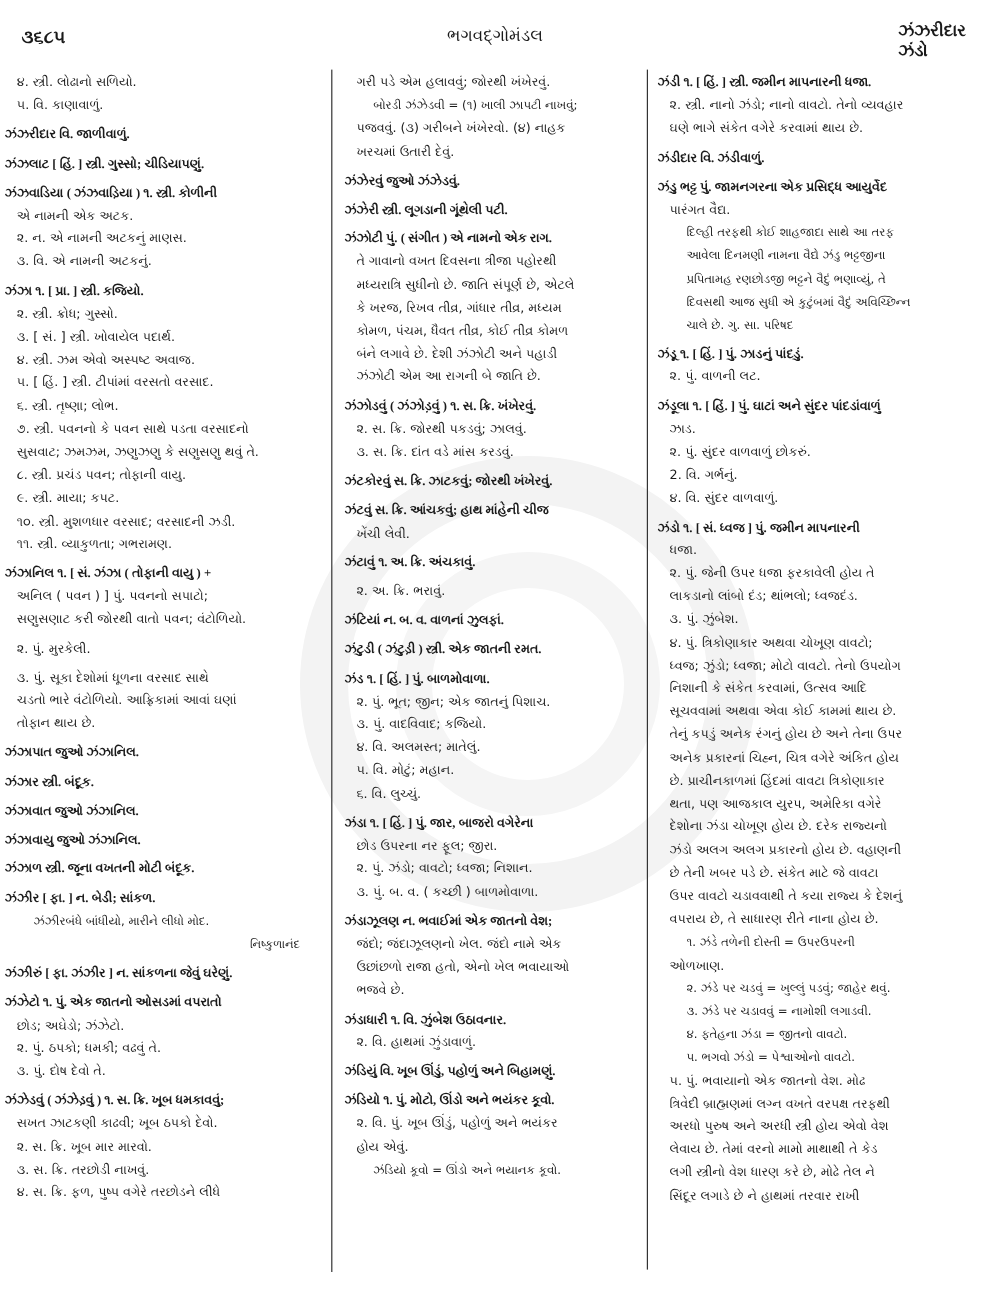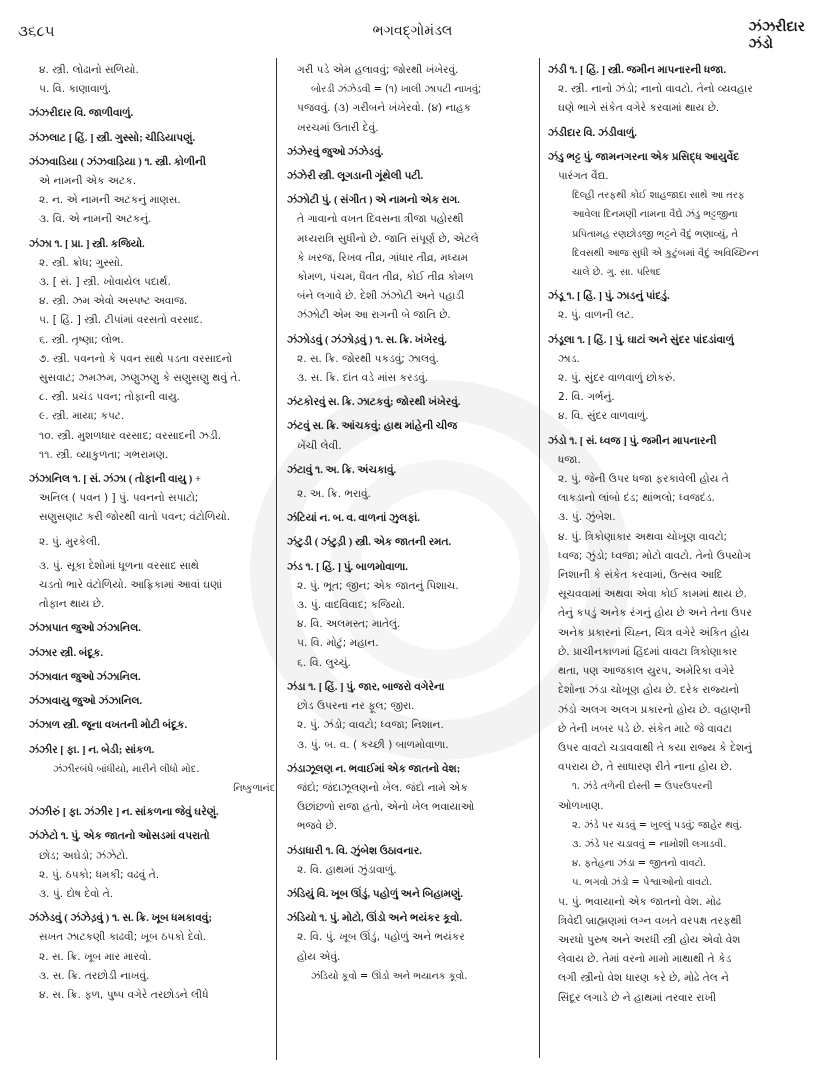--- a/index.html
+++ b/index.html
@@ -14,28 +14,28 @@
     position: absolute; left: 250px; top: 380px; width: 380px; height: 380px;
     border-radius: 50%; border: 40px solid #f3f3f3; box-sizing: border-box;
     pointer-events: none;
   }
   .watermark2 {
     position: absolute; left: 330px; top: 460px; width: 220px; height: 220px;
     border-radius: 50%; border: 30px solid #f5f5f5; box-sizing: border-box;
     pointer-events: none;
   }
   .header { position: absolute; top: 14px; left: 0; right: 0; height: 36px; }
-  .page-no { position: absolute; left: 18px; top: 8px; font-size: 15px; font-weight: normal; }
+  .page-no { position: absolute; left: 18px; top: 8px; font-size: 15px; font-weight: bold; }
   .book-title { position: absolute; left: 0; right: 0; top: 8px; text-align: center; font-size: 14px; font-weight: normal; }
   .guide { position: absolute; right: 20px; top: 4px; text-align: left; font-size: 14px; font-weight: bold; line-height: 17px; }
   .col {
     position: absolute; top: 60px; bottom: 20px;
     font-size: 10.6px; line-height: 19.2px; overflow: hidden;
   }
-  .col1 { left: 29px; width: 250px; }
+  .col1 { left: 4px; width: 250px; }
   .col2 { left: 287px; width: 245px; }
   .col3 { left: 548px; width: 258px; }
   .rule { position: absolute; top: 58px; width: 1px; background: #333; }
   .rule1 { left: 276px; height: 1002px; }
   .rule2 { left: 539px; height: 1000px; }
   .line { white-space: nowrap; text-align: justify; }
   .hw { font-weight: bold; font-family: Liberation Serif, serif; }
   .l0 { padding-left: 0; }
   .l1 { padding-left: 10px; }
   .l2 { padding-left: 24px; font-size: 9.8px; }

